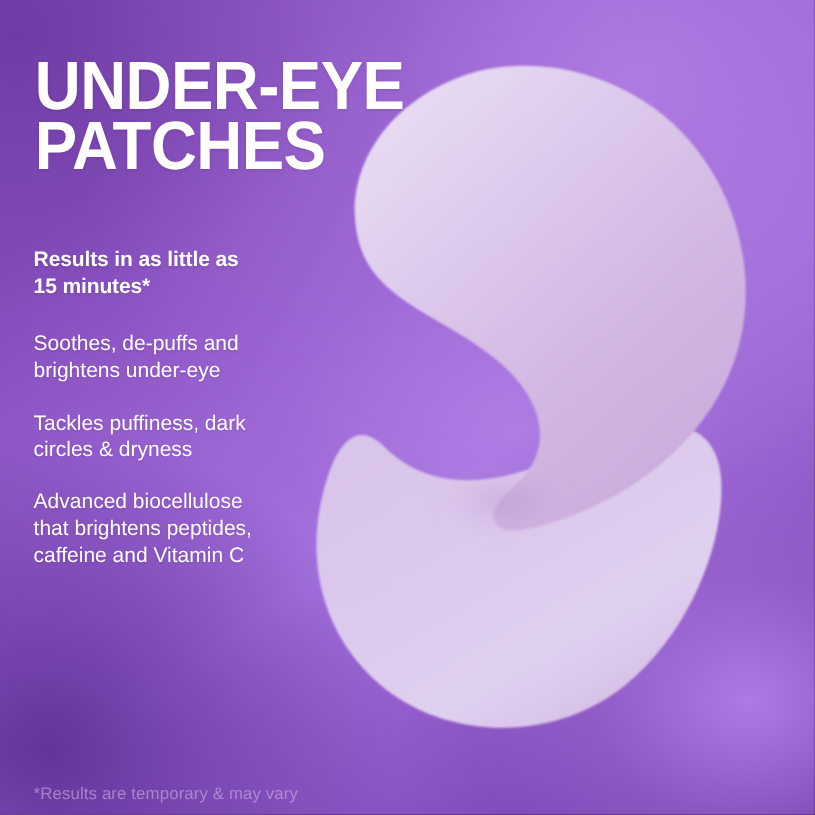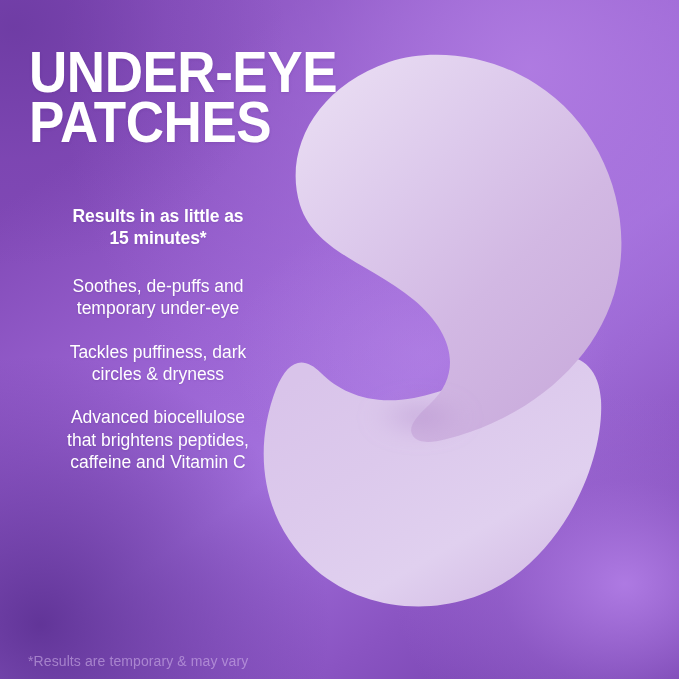--- a/index.html
+++ b/index.html
@@ -102,21 +102,20 @@
     top: 205px;
     width: 260px;
   }
   .bullet {
     color: #ffffff;
     font-size: 17.5px;
     line-height: 1.28;
     white-space: pre-line;
     margin-bottom: 21px;
     text-shadow: 0 1px 2px rgba(70,30,115,0.15);
-    text-align: center;
   }
   .bullet.lead {
     font-weight: 700;
     font-size: 17.5px;
     letter-spacing: -0.1px;
     margin-bottom: 25px;
   }
   .bullet:last-child { margin-bottom: 0; }
 
   .footnote {
@@ -197,21 +196,21 @@
     </div>
   </div>
 
   <div class="headline">Under-eye
 patches</div>
 
   <div class="bullets">
     <div class="bullet lead">Results in as little as
 15 minutes*</div>
     <div class="bullet">Soothes, de-puffs and
-temporary under-eye</div>
+brightens under-eye</div>
     <div class="bullet">Tackles puffiness, dark
 circles &amp; dryness</div>
     <div class="bullet">Advanced biocellulose
 that brightens peptides,
 caffeine and Vitamin C</div>
   </div>
 
   <div class="footnote">*Results are temporary &amp; may vary</div>
 
 </div>

